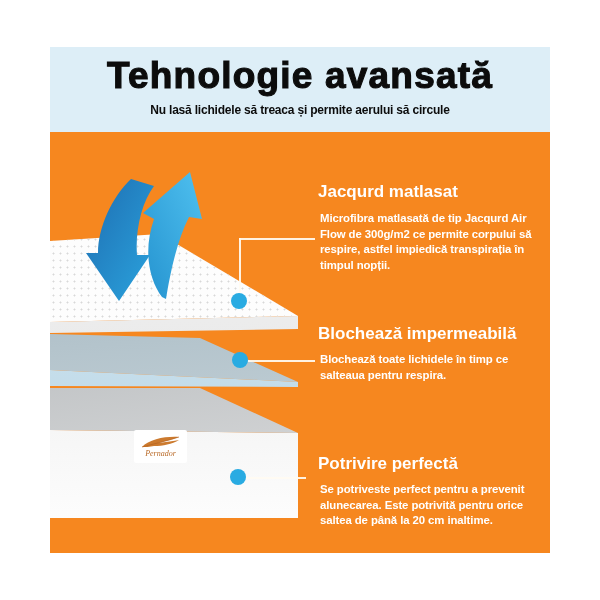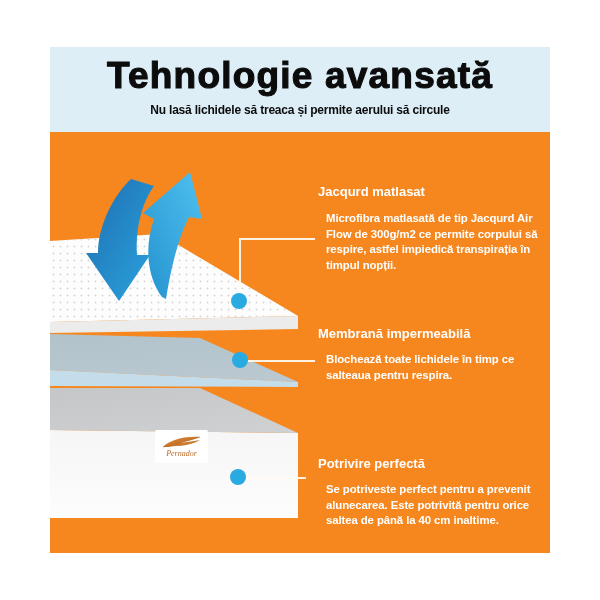--- a/index.html
+++ b/index.html
@@ -58,35 +58,35 @@
   
   .arrows{position:absolute;left:0;top:0;width:500px;height:506px;pointer-events:none;}
   
   .cline{position:absolute;background:rgba(255,251,242,0.92);}
   .dot{
     position:absolute;width:16px;height:16px;border-radius:50%;
     background:#29abe2;
   }
   
   .brand{
-    position:absolute;left:105px;top:383px;width:53px;height:33px;
+    position:absolute;left:84px;top:383px;width:53px;height:33px;
     background:#ffffff;border-radius:2px;
     display:flex;flex-direction:column;align-items:center;justify-content:center;
   }
   .brand-name{
     font-family:"Liberation Serif","DejaVu Serif",serif;
     font-style:italic;font-size:8px;color:#b96a28;line-height:8px;margin-top:1px;
   }
   
   .callout{position:absolute;left:268px;width:232px;color:#ffffff;}
   .callout h2{
-    margin:0;font-size:13px;font-weight:700;letter-spacing:0;line-height:22px;
+    margin:0;font-size:17px;font-weight:700;letter-spacing:0;line-height:22px;
   }
   .callout p{
-    margin:8px;font-size:11.4px;font-weight:700;line-height:15.6px;letter-spacing:-0.1px;
+    margin:2px;font-size:11.4px;font-weight:700;line-height:15.6px;letter-spacing:-0.1px;
   }
   .co1{top:134px;}
   .co1 p{margin-top:8px;}
   .co2{top:276px;}
   .co2 p{margin-top:7px;}
   .co3{top:406px;}
   .co3 p{margin-top:7px;width:236px;}
 </style>
 </head>
 <body>
@@ -136,22 +136,22 @@
 
     <div class="dot" style="left:181px;top:246px;"></div>
     <div class="dot" style="left:182px;top:305px;"></div>
     <div class="dot" style="left:180px;top:422px;"></div>
 
     <div class="callout co1">
       <h2>Jacqurd matlasat</h2>
       <p>Microfibra matlasată de tip Jacqurd Air Flow de 300g/m2 ce permite corpului să respire, astfel impiedică transpirația în timpul nopții.</p>
     </div>
     <div class="callout co2">
-      <h2>Membrană impermeabilă</h2>
+      <h2>Blochează impermeabilă</h2>
       <p>Blochează toate lichidele în timp ce salteaua pentru respira.</p>
     </div>
     <div class="callout co3">
       <h2>Potrivire perfectă</h2>
-      <p>Se potriveste perfect pentru a prevenit alunecarea. Este potrivită pentru orice saltea de până la 40 cm inaltime.</p>
+      <p>Se potriveste perfect pentru a prevenit alunecarea. Este potrivită pentru orice saltea de până la 20 cm inaltime.</p>
     </div>
 
   </div>
 </div>
 
 </body></html>

